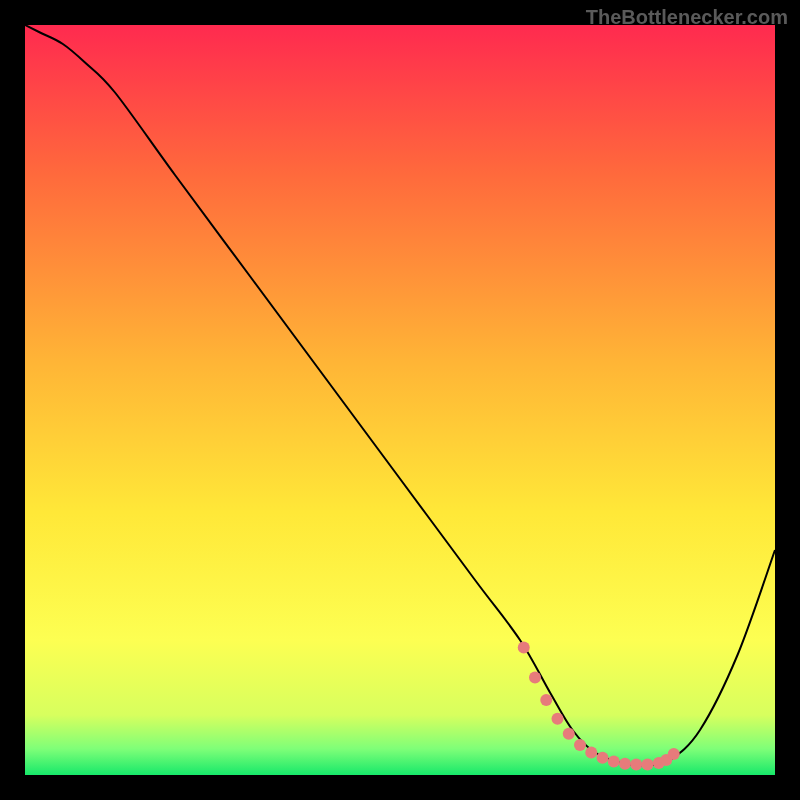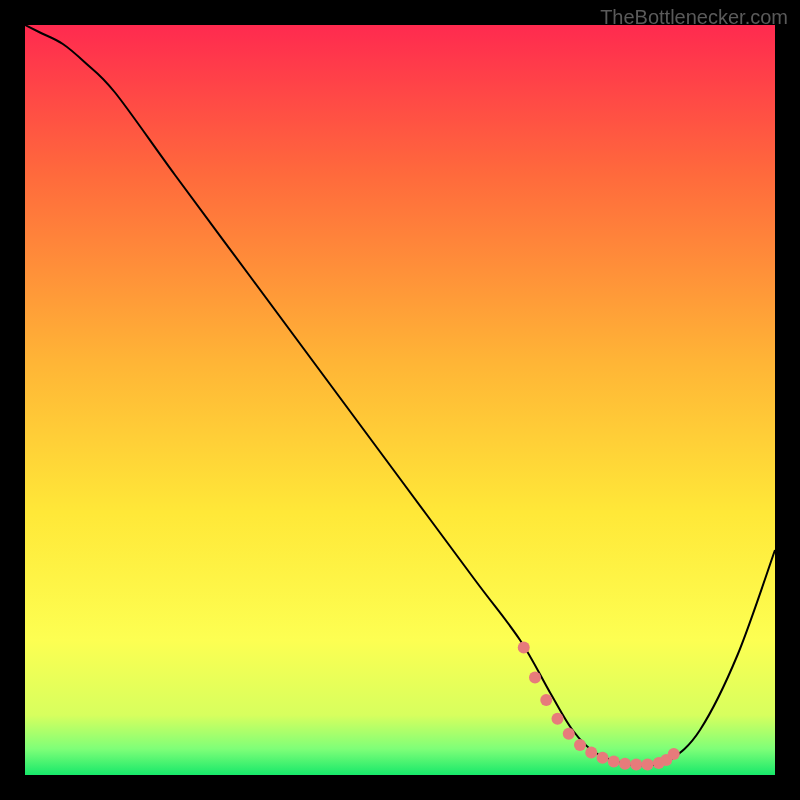--- a/index.html
+++ b/index.html
@@ -16,21 +16,21 @@
     height: 800px;
     position: relative;
     background: #000;
   }
   .watermark {
     position: absolute;
     top: 6px;
     right: 12px;
     color: #5a5a5a;
     font-size: 20px;
-    font-weight: normal;
+    font-weight: bold;
     z-index: 10;
   }
   .plot {
     position: absolute;
     left: 25px;
     top: 25px;
     width: 750px;
     height: 750px;
   }
   svg { display: block; }

